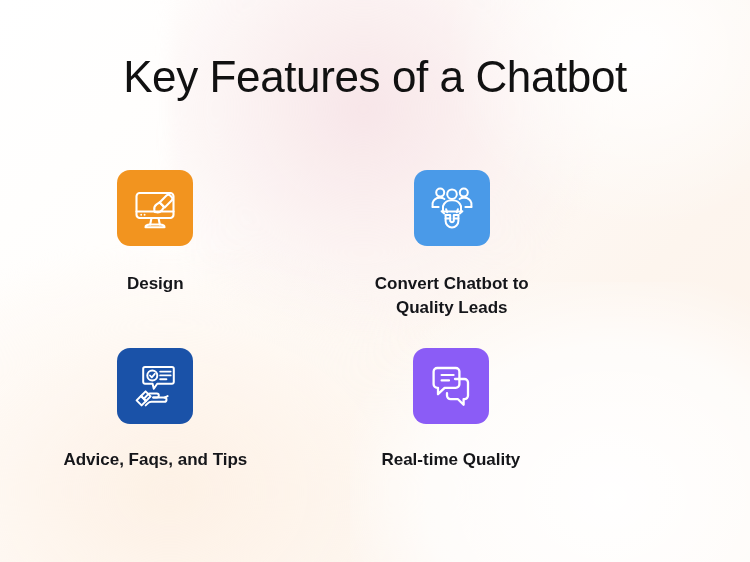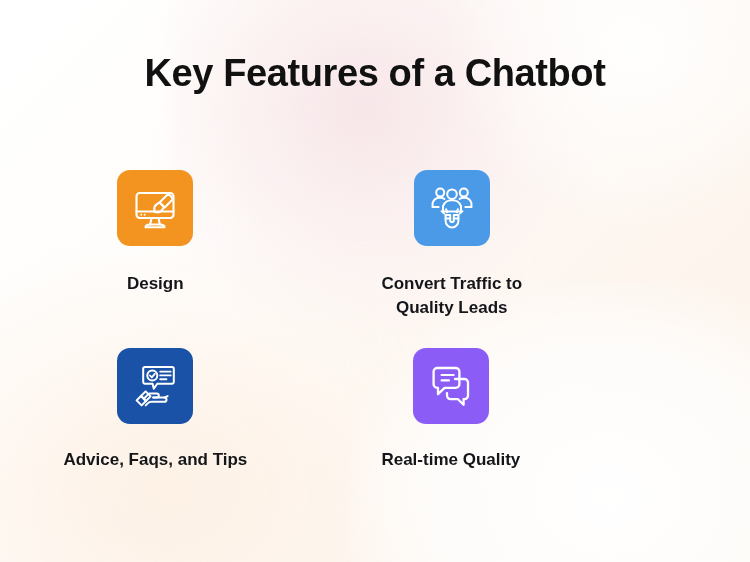--- a/index.html
+++ b/index.html
@@ -38,22 +38,22 @@
     right:-90px; top:-130px; width:400px; height:360px;
     background: radial-gradient(ellipse at 50% 50%, rgba(255,255,255,0.9) 0%, rgba(255,255,255,0) 70%);
   }
 
   .slide{ position:absolute; inset:0; }
 
   .title{
     position:absolute;
     top:52px; left:0; width:750px;
     text-align:center;
-    font-size:38px;
-    font-weight:bold;
+    font-size:44px;
+    font-weight:normal;
     color:#111111;
     letter-spacing:-0.4px;
   }
 
   .grid{
     position:absolute;
     top:170px; left:0; width:593px;
   }
   .row{ display:flex; }
   .row-2{ margin-top:28px; }
@@ -150,21 +150,21 @@
 
               <path d="M18.2 31.4 l-2.6 -2.2 M21.2 30.3 l-1.1 -3.1 M33.8 31.4 l2.6 -2.2 M30.8 30.3 l1.1 -3.1"></path>
 
               <path d="M19.6 33.0 v6.0 a6.4 6.4 0 0 0 12.8 0 v-6.0"></path>
               <path d="M19.6 33.0 h4.6 v6.0 a2.0 2.0 0 0 0 3.6 0 v-6.0 h4.6"></path>
               <line x1="24.2" y1="36.4" x2="19.6" y2="36.4"></line>
               <line x1="32.4" y1="36.4" x2="27.8" y2="36.4"></line>
             </svg>
           </span>
         </div>
-        <div class="cell-label">Convert Traffic to
+        <div class="cell-label">Convert Chatbot to
 Quality Leads</div>
       </div>
 
     </div>
 
     <div class="row row-2">
 
       <div class="cell cell-advice">
         <div class="tile" style="background:#1a52a8;">
           <span>

